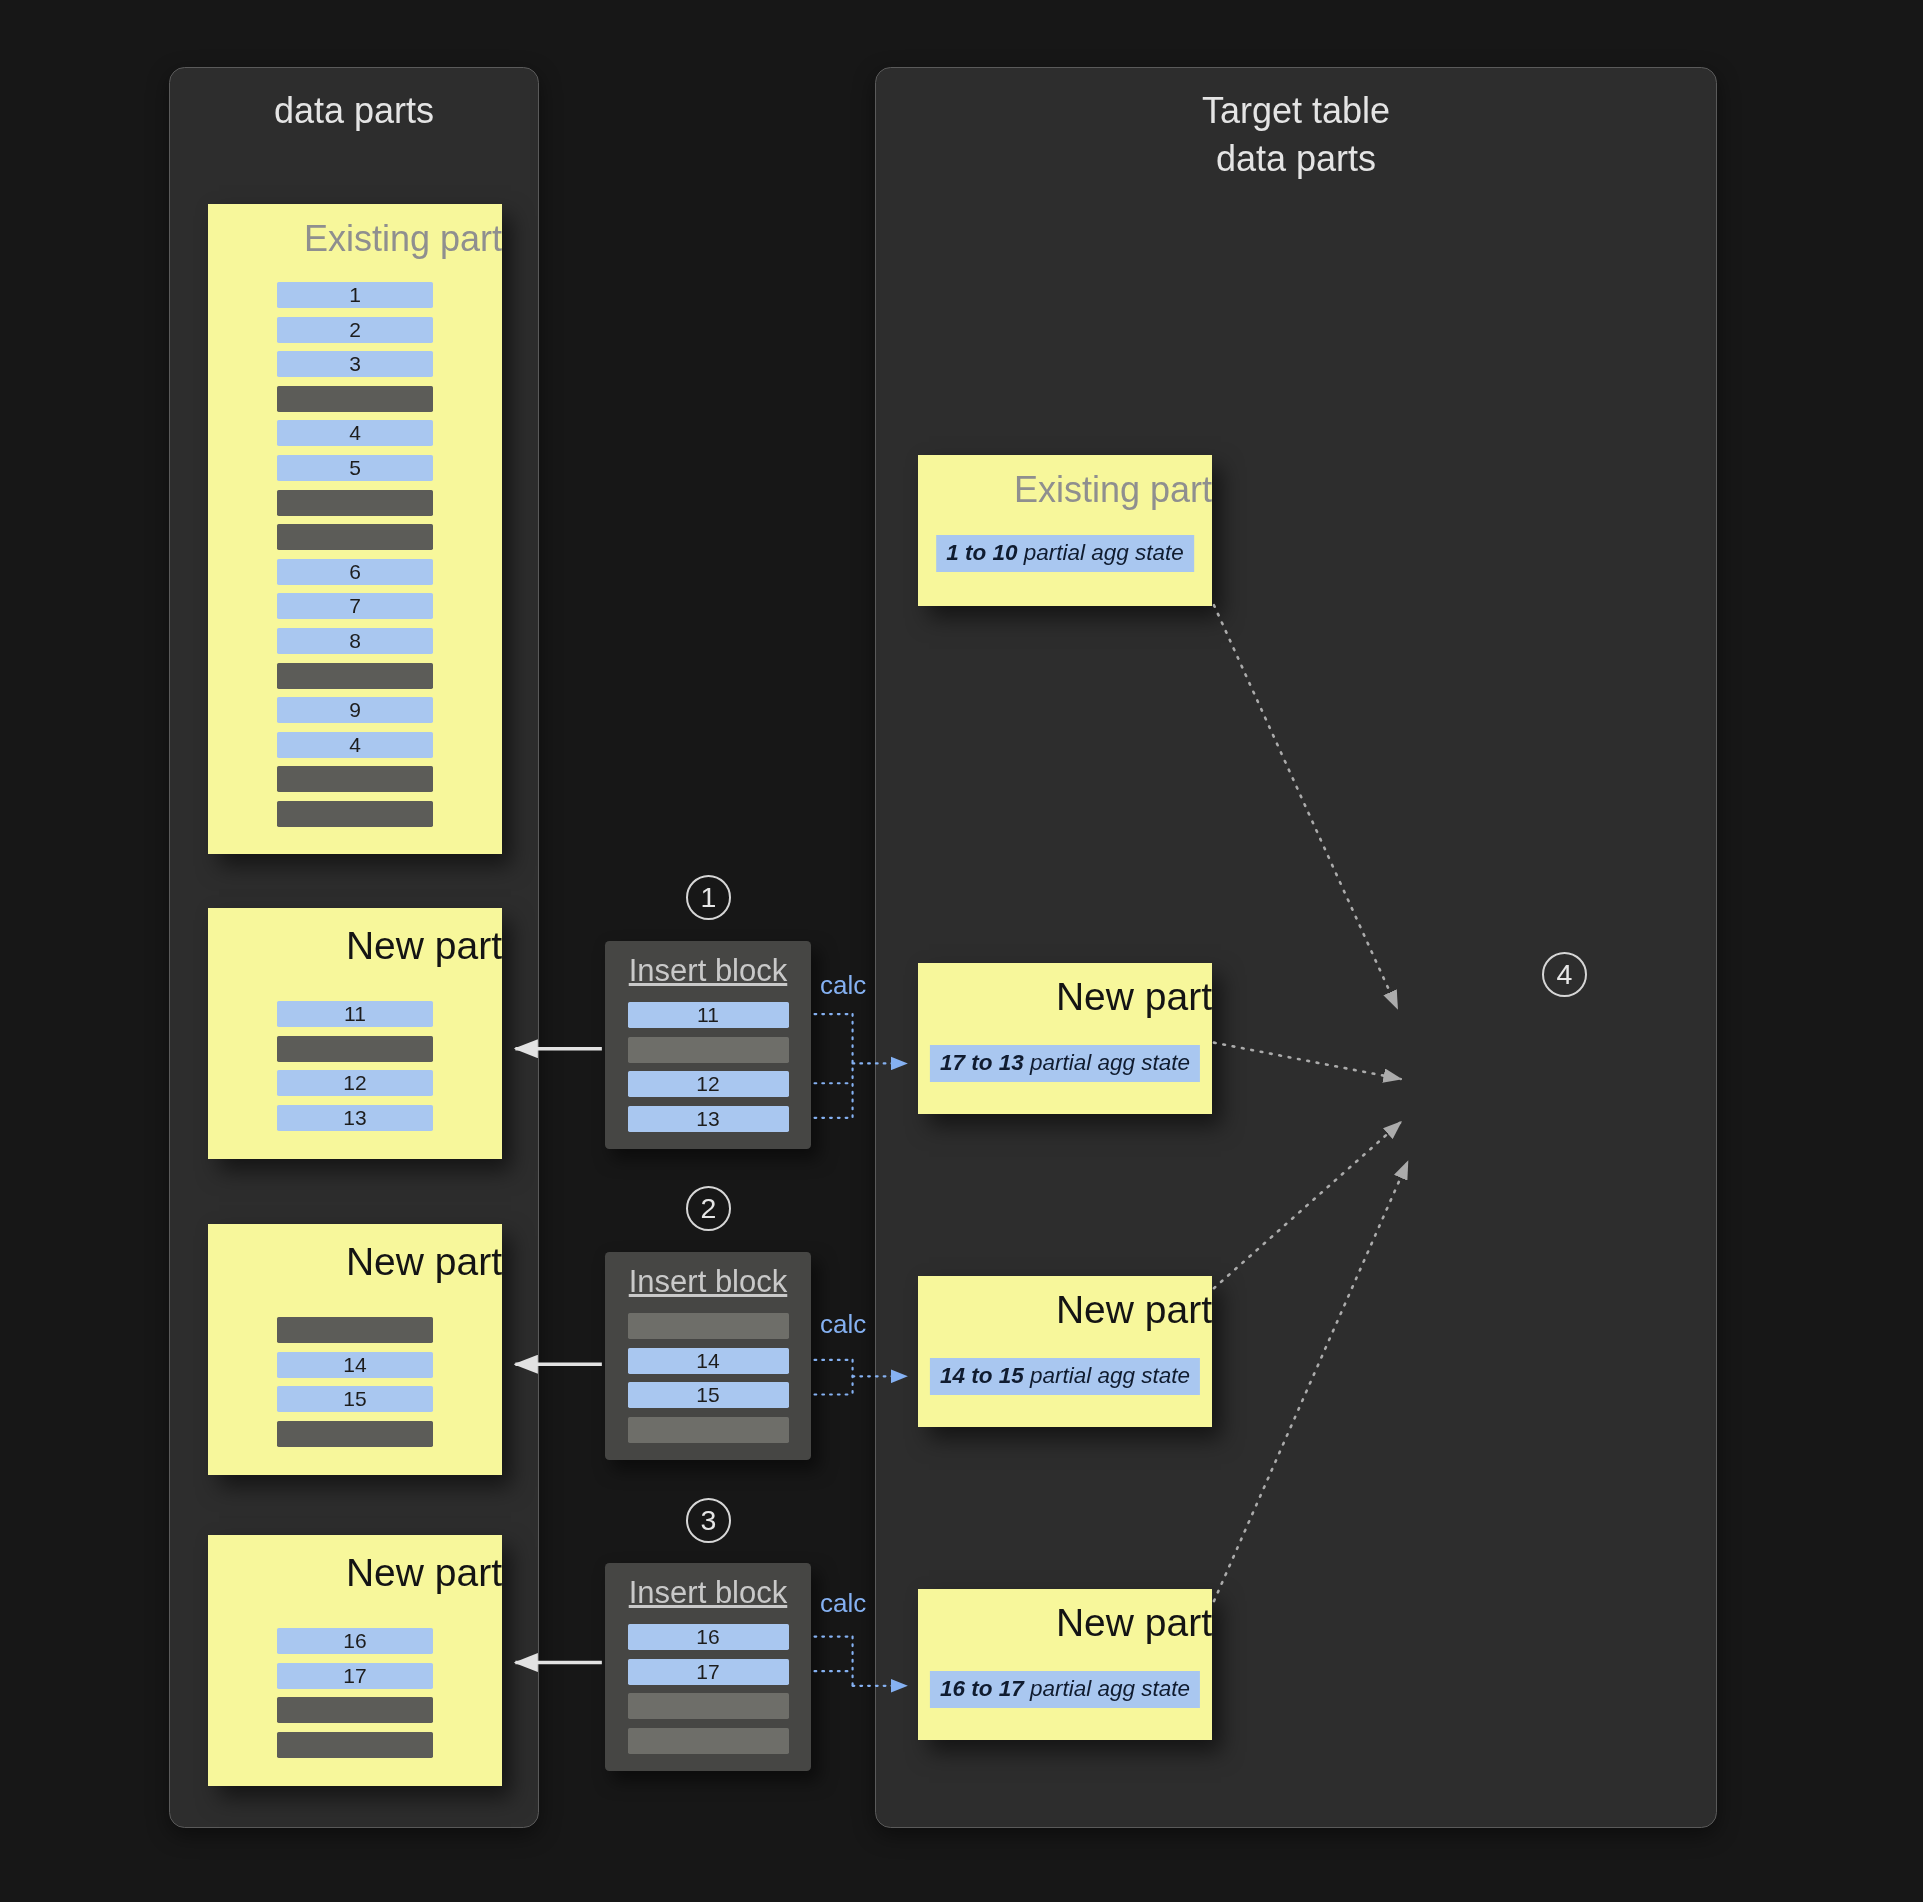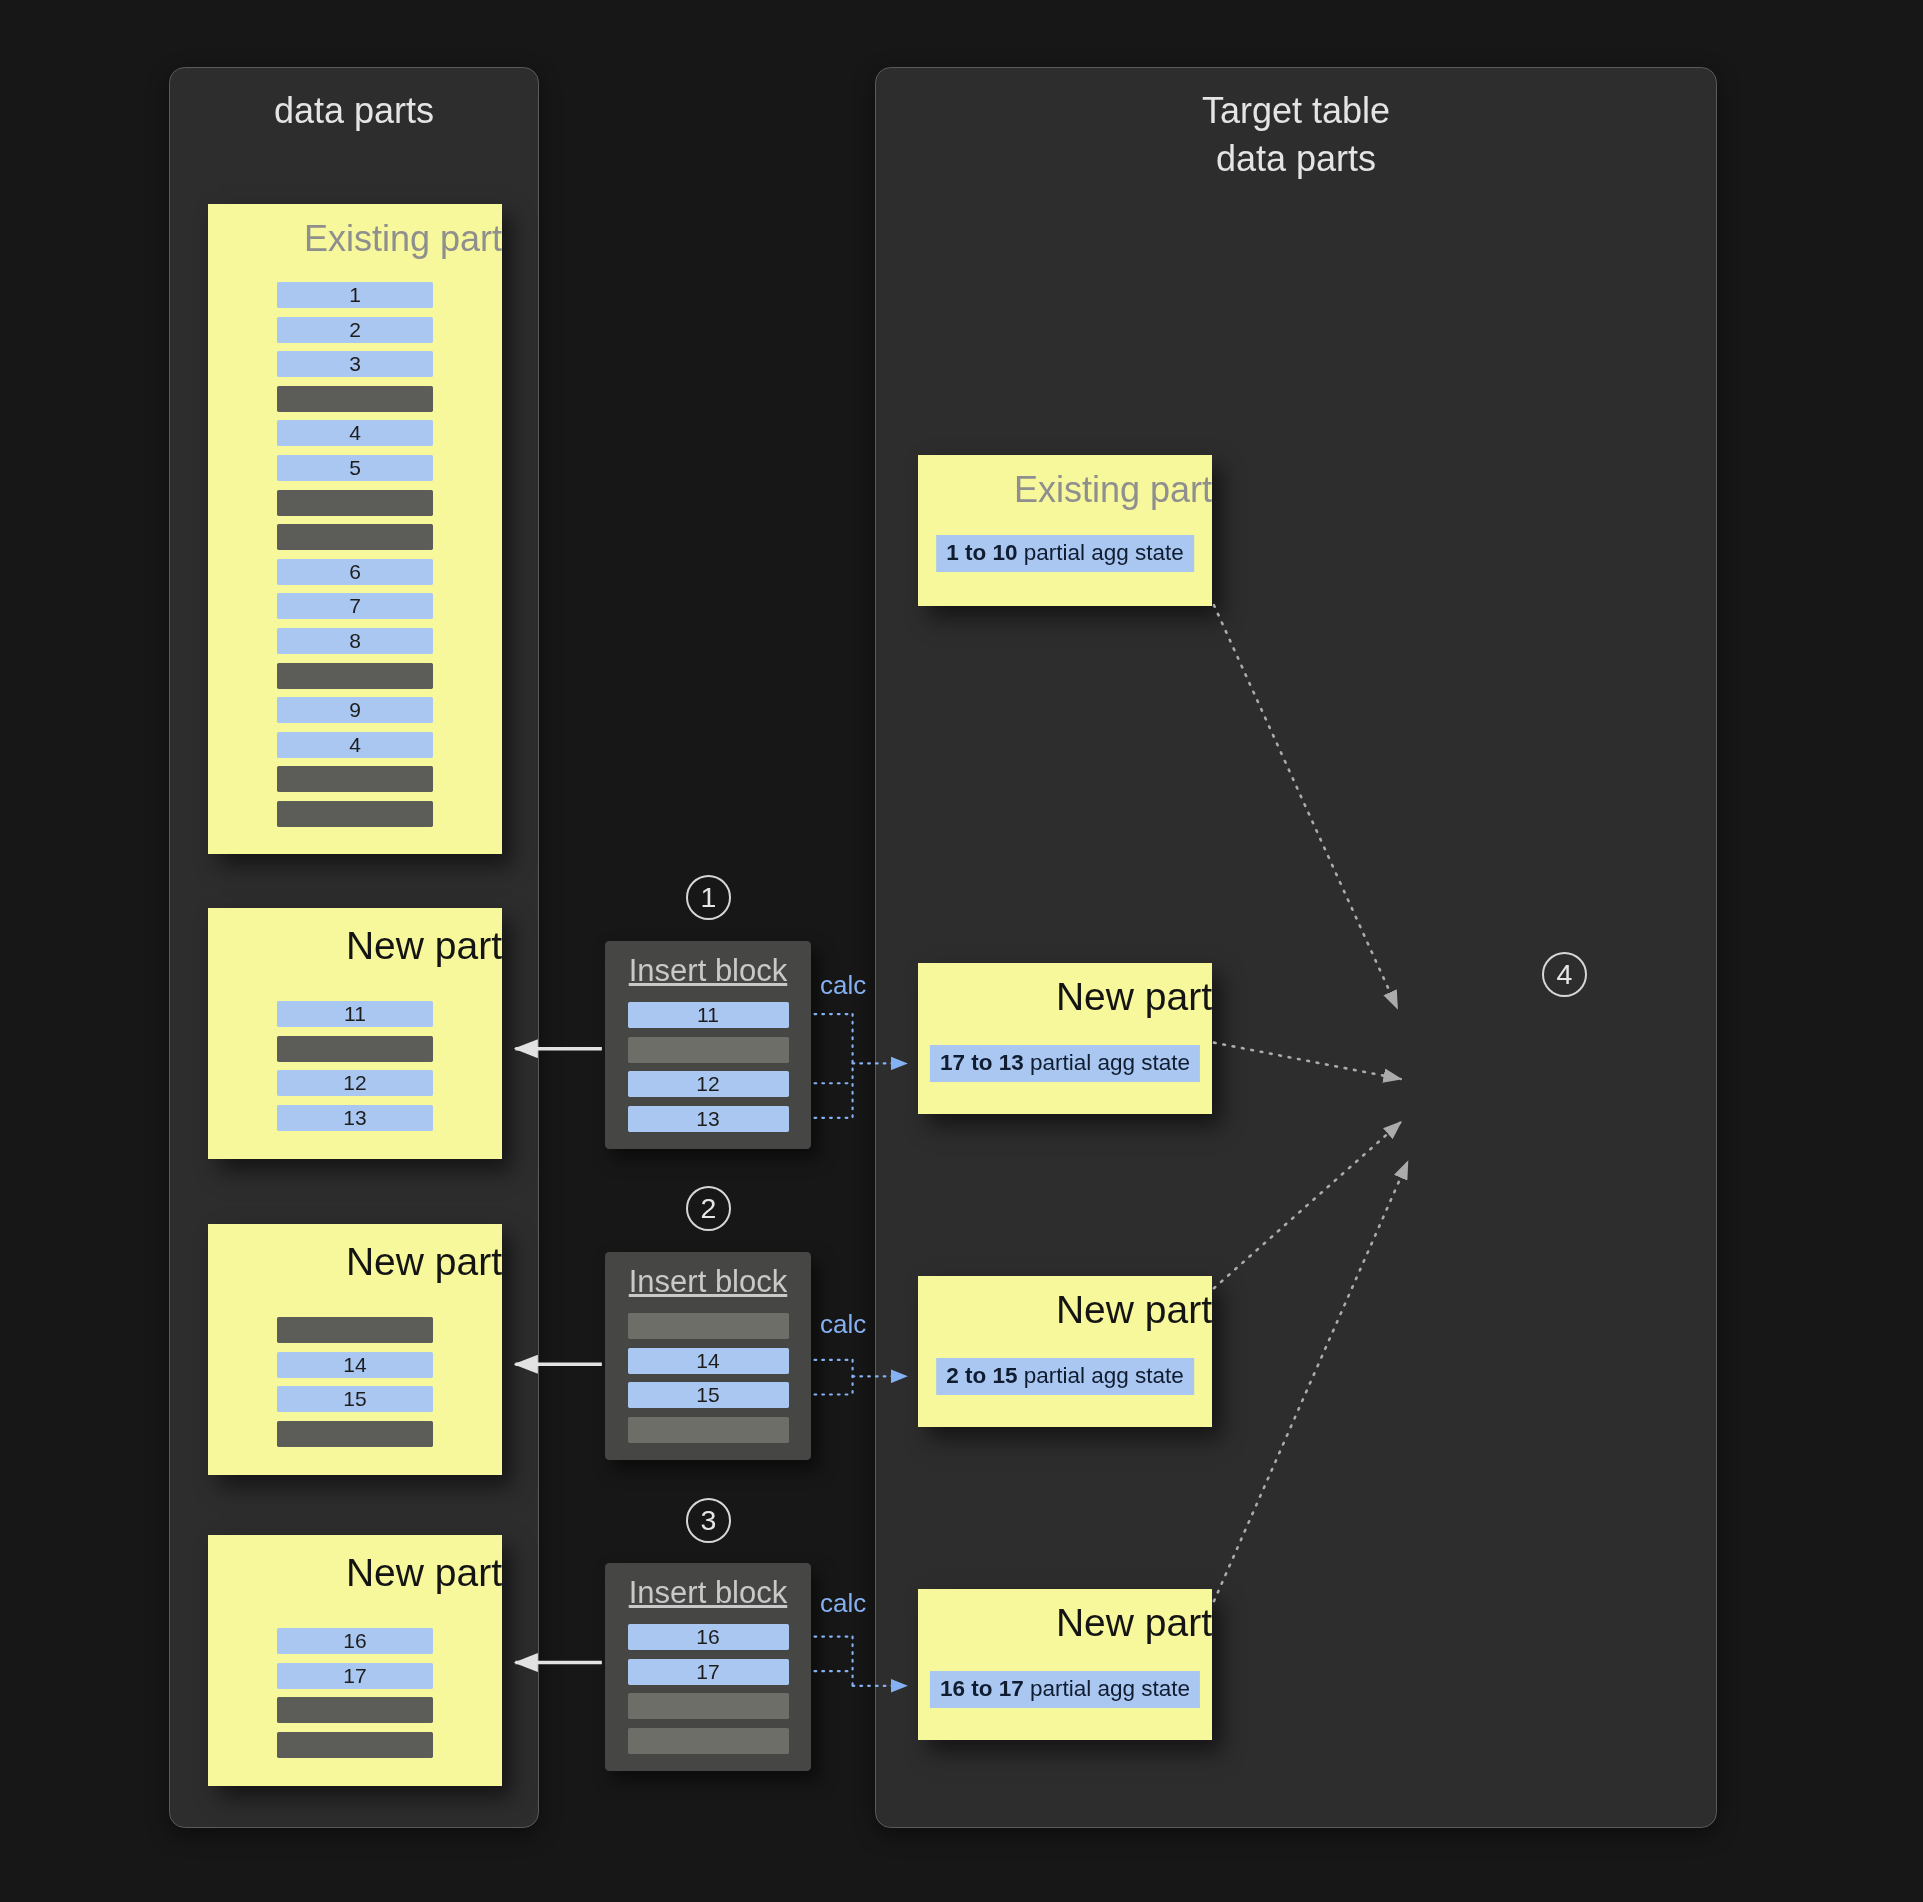--- a/index.html
+++ b/index.html
@@ -26,21 +26,21 @@
   .iblock { position:absolute; background:#464644; border-radius:4.3px;
             box-shadow:7.8px 9.5px 17.3px rgba(0,0,0,.5); z-index:2; }
   .iblock-title { position:absolute; left:0; right:0; top:12px; text-align:center; font-size:31px; color:#c9c9c9;text-decoration:underline; }
   .iblock .row.gray { background:#6e6e69; }
 
   .step-circle { position:absolute; width:45px; height:45px; border:2.6px solid #d6d6d6; border-radius:50%;
                  color:#e6e6e6; font-size:28.5px; display:flex; align-items:center; justify-content:center; z-index:3; }
   .calc { position:absolute; color:#85b1f2; font-size:26px; z-index:11; }
 
   .chip { position:absolute; left:50%; transform:translateX(-50%); background:#a9c7f0; color:#101c30;
-          font-size:22.5px; line-height:1; padding:7px 10px; white-space:nowrap; }
+          font-size:22.5px; line-height:1; padding:7px 10px; white-space:nowrap;font-style:italic; }
   .chip .b { font-weight:700; }
 </style>
 </head>
 <body>
 
 <div class="canvas">
 
   <svg class="overlay" width="1923" height="1902" viewBox="0 0 2224 2200">
     <defs>
       <marker id="ah-white" markerUnits="userSpaceOnUse" markerWidth="28" markerHeight="22" refX="26" refY="11" orient="auto">
@@ -191,21 +191,21 @@
       <div class="chip" style="top:80px"><span class="b">1 to 10</span><span> partial agg state</span></div>
     </div>
 
     <div class="card" style="left:42px;top:895px;width:294px;height:151px">
       <div class="card-title dark" style="top:12px">New part</div>
       <div class="chip" style="top:82px"><span class="b">17 to 13</span><span> partial agg state</span></div>
     </div>
 
     <div class="card" style="left:42px;top:1208px;width:294px;height:151px">
       <div class="card-title dark" style="top:12px">New part</div>
-      <div class="chip" style="top:82px"><span class="b">2 to 15</span><span> partial agg state</span></div>
+      <div class="chip" style="top:82px"><span class="b">14 to 15</span><span> partial agg state</span></div>
     </div>
 
     <div class="card" style="left:42px;top:1521px;width:294px;height:151px">
       <div class="card-title dark" style="top:12px">New part</div>
       <div class="chip" style="top:82px"><span class="b">16 to 17</span><span> partial agg state</span></div>
     </div>
 
   </div>
 
   <div class="step-circle" style="left:1542px;top:952px">4</div>

